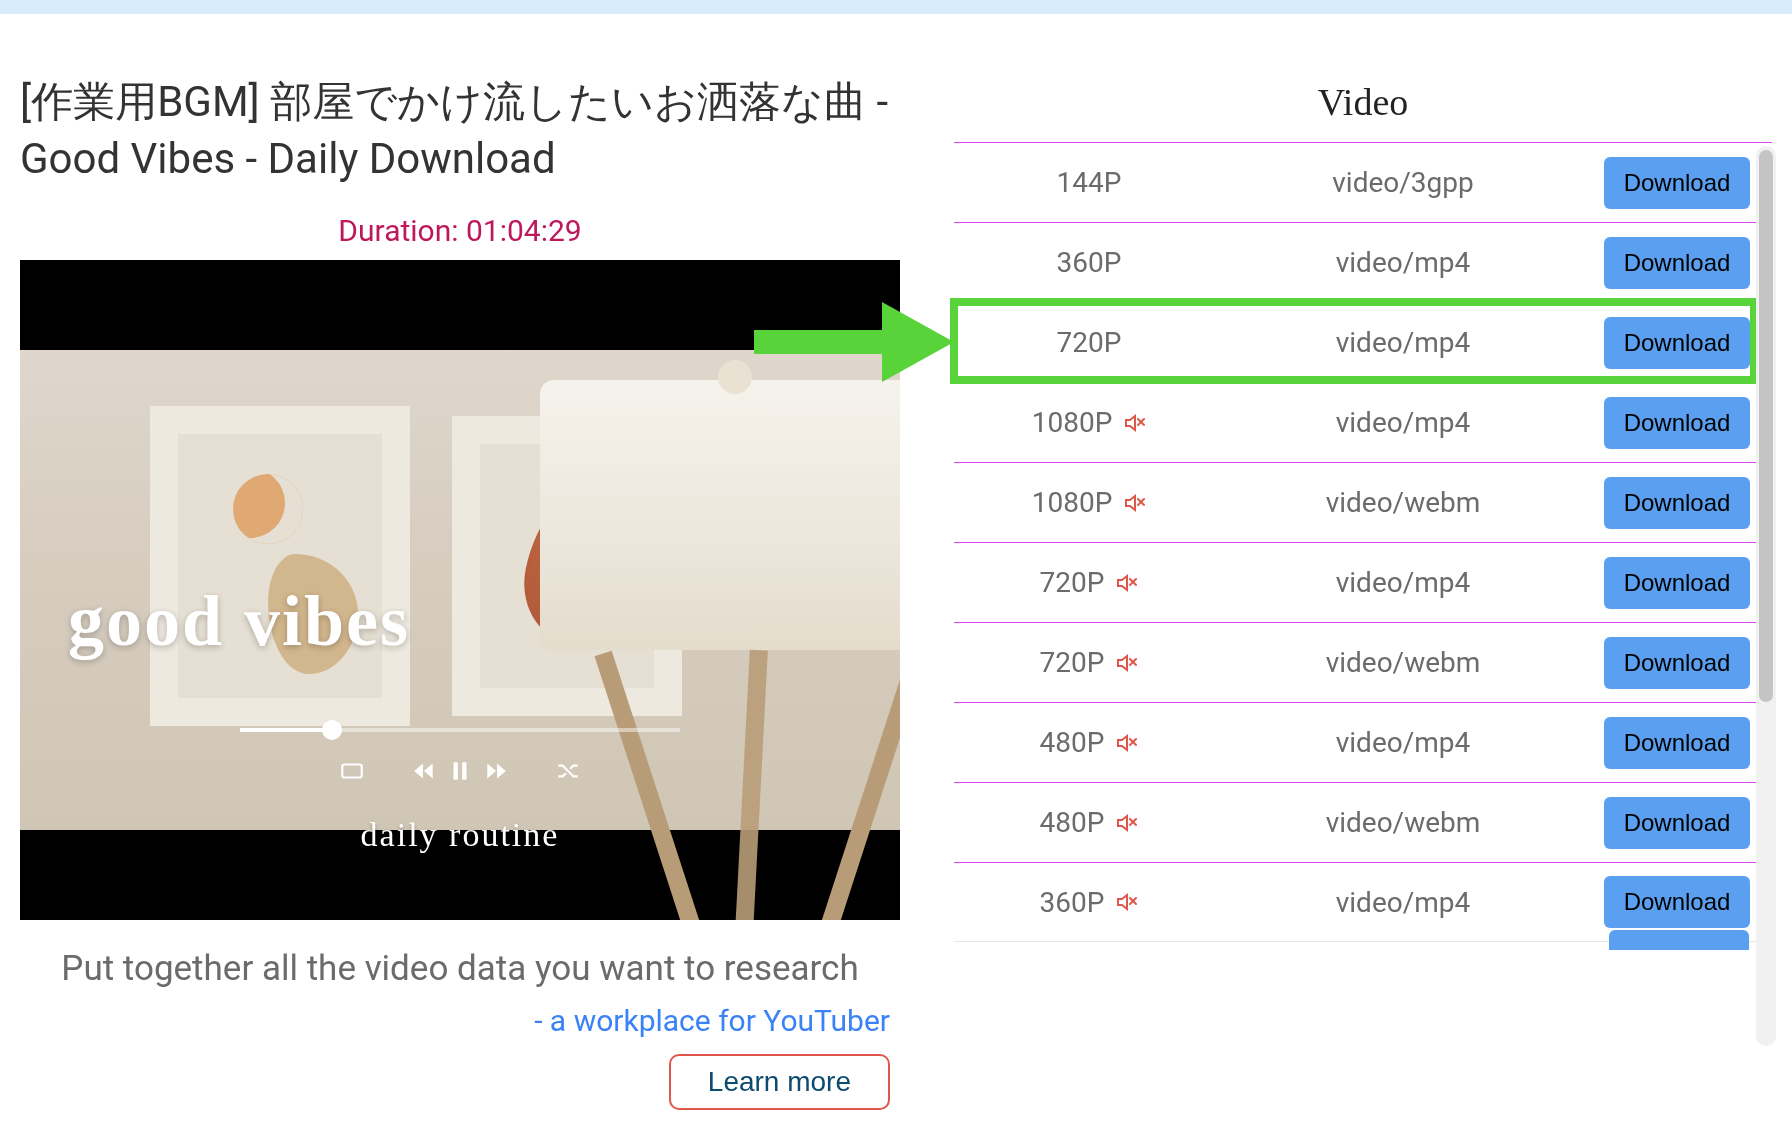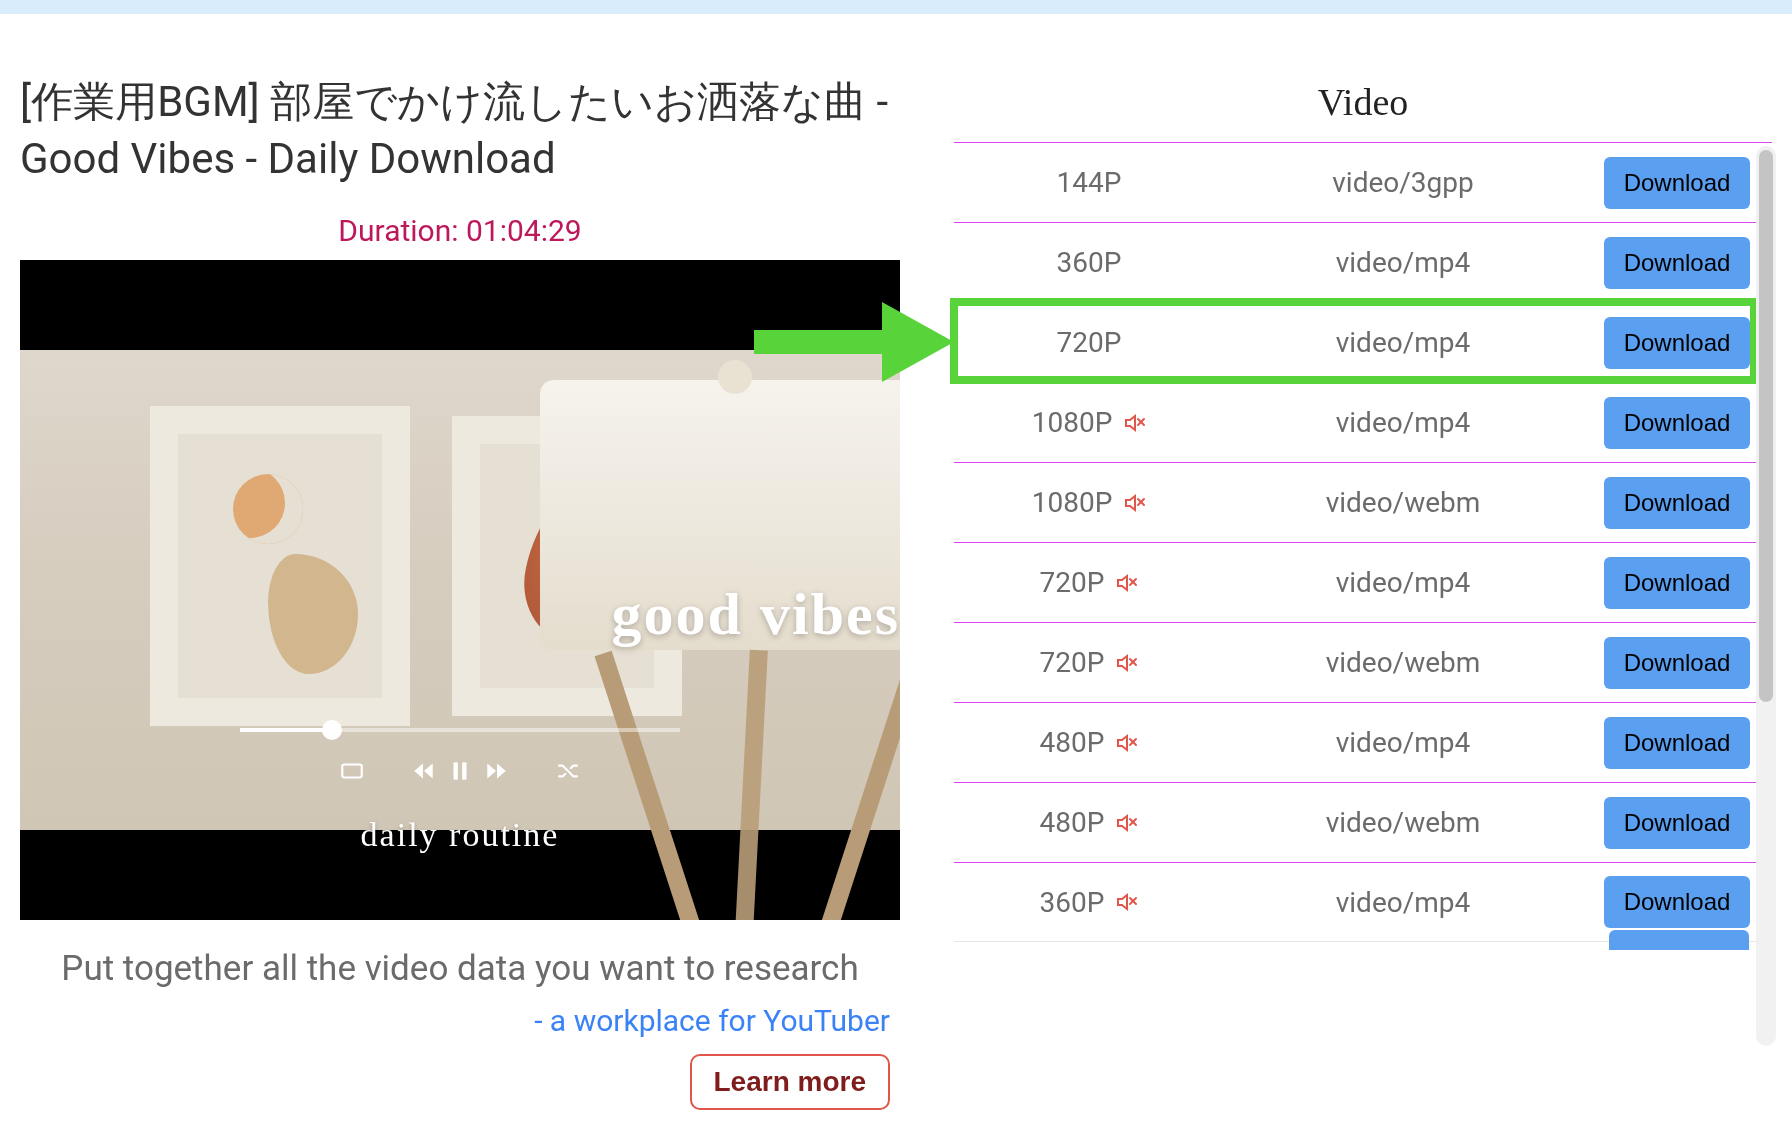--- a/index.html
+++ b/index.html
@@ -21,33 +21,33 @@
   .leaf::before,.leaf::after{content:"";position:absolute;background:#7a3b22;width:4px;height:80%;left:50%;top:10%;transform:translateX(-50%);}
   .moon { position:absolute; width:70px; height:70px; border-radius:50%; background:#e0a973; top:40px; left:55px; box-shadow: inset -18px -6px 0 0 #e6dfd3; }
   .abstract { position:absolute; width:90px; height:120px; background:#c9a46f; top:120px; left:90px; border-radius:30% 70% 55% 45% / 40% 50% 50% 60%; opacity:.7;}
   .lamp-shade { position:absolute; width:390px; height:270px; top:30px; right:-30px; background:linear-gradient(180deg,#f6f3ed 0%, #eae4d8 70%, #e4dccc 100%); border-radius:14px 14px 10px 10px; }
   .lamp-shade::after{content:"";position:absolute;top:-20px;left:50%;transform:translateX(-50%);width:34px;height:34px;border-radius:50%;background:#e9e2d2;}
   .lamp-leg { position:absolute; width:18px; background:#b89c77; }
   .lamp-leg.l1 { height:300px; top:298px; right:20px; transform:rotate(18deg); }
   .lamp-leg.l2 { height:310px; top:296px; right:240px; transform:rotate(-18deg); }
   .lamp-leg.l3 { height:300px; top:300px; right:140px; transform:rotate(3deg); opacity:.9;}
 
-  .overlay-title { position:absolute; width:100%; text-align:right; top:230px; color:#fff; font-weight:700; font-size:60px; letter-spacing:2px; font-family: "Comic Sans MS", "Marker Felt", cursive; text-shadow:0 2px 6px rgba(0,0,0,.25);padding-left:48px; }
+  .overlay-title { position:absolute; width:100%; text-align:left; top:230px; color:#fff; font-weight:700; font-size:72px; letter-spacing:2px; font-family: "Comic Sans MS", "Marker Felt", cursive; text-shadow:0 2px 6px rgba(0,0,0,.25);padding-left:48px; }
   .overlay-sub { position:absolute; width:100%; text-align:center; top:466px; color:#fff; font-size:34px; font-family: "Comic Sans MS", "Marker Felt", cursive; letter-spacing:2px; text-shadow:0 2px 4px rgba(0,0,0,.25);}
   .player-line { position:absolute; top:378px; left:50%; transform:translateX(-50%); width:440px; height:4px; background:#fff7; }
   .player-line::before{content:"";position:absolute;left:0;top:0;height:4px;width:90px;background:#fff;}
   .player-knob { position:absolute; top:370px; left:calc(50% - 220px + 82px); width:20px; height:20px; border-radius:50%; background:#fff; }
   .player-icons { position:absolute; top:408px; left:50%; transform:translateX(-50%); display:flex; gap:46px; color:#fff; font-size:26px; align-items:center;}
   .player-icons .group{display:flex;gap:10px;align-items:center;}
   .pi { width:26px; height:22px; display:inline-block; }
 
   .promo-1 { font-size:35px; color:#6b6b6b; text-align:center; margin-top:28px; }
   .promo-2 { font-size:30px; color:#3b82f6; text-align:right; margin-top:14px; padding-right:10px;}
   .learn-more-wrap { text-align:right; margin-top:16px; padding-right:10px;}
-  .learn-more { display:inline-block; border:2px solid #e0564b; color:#7f1d1d; background:#fff; font-size:28px; padding:10px 22px; border-radius:10px; cursor:pointer;font-weight:bold; }
+  .learn-more { display:inline-block; border:2px solid #e0564b; color:#0c4a6e; background:#fff; font-size:28px; padding:10px 37px; border-radius:10px; cursor:pointer; }
 
   
   .panel { position:relative; background:#fff; width:818px; margin-left:auto; }
   .panel-title { font-size:38px; text-align:center; font-weight:400; color:#222; font-family: Georgia, "Times New Roman", serif; padding:6px 0 18px 0;}
   .rows { }
   .row { display:flex; align-items:center; height:80px; border-top:1px solid #d946ef; }
   .row:last-child{border-bottom:1px solid #e6e6e6;}
   .col-res { width:270px; text-align:center; font-size:28px; color:#6b6b6b; display:flex; justify-content:center; align-items:center; gap:10px;}
   .col-type { flex:1; text-align:center; font-size:28px; color:#6b6b6b; }
   .col-btn { width:190px; display:flex; justify-content:center; }

